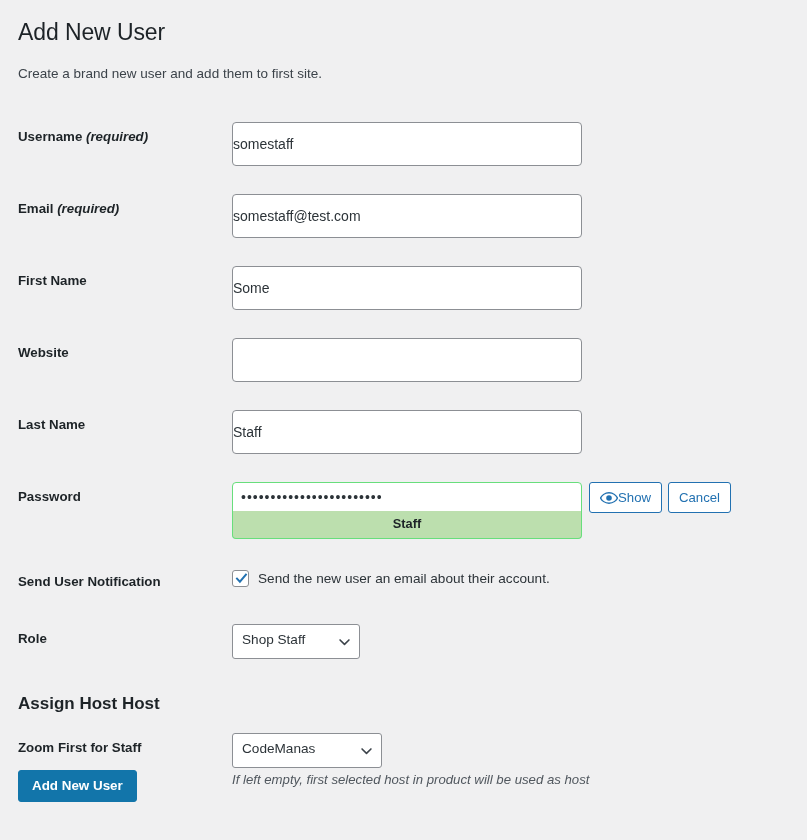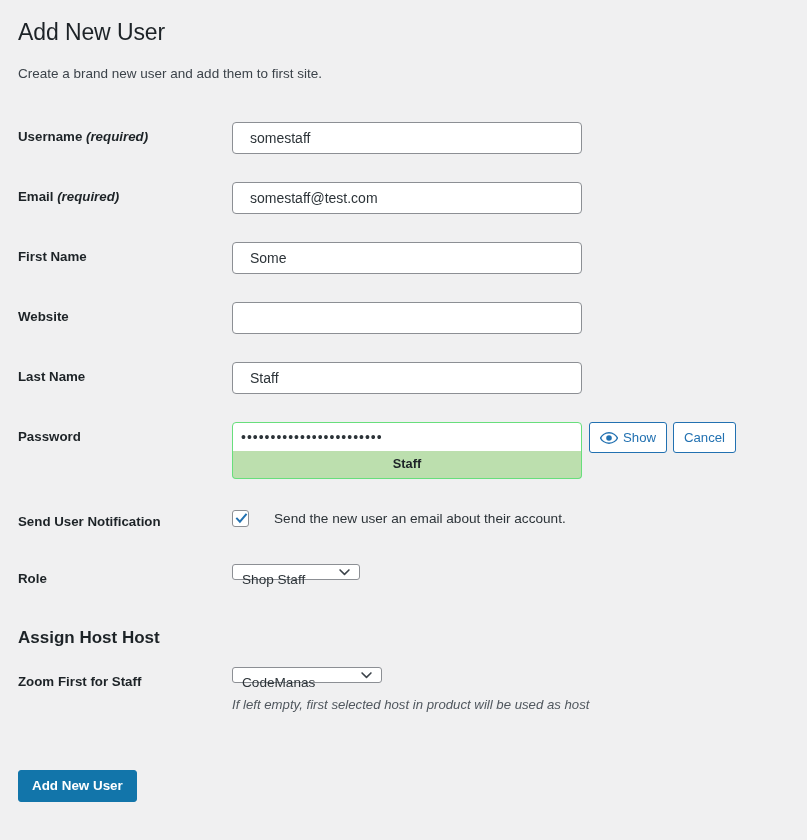--- a/index.html
+++ b/index.html
@@ -73,22 +73,22 @@
     vertical-align: top;
   }
   .req {
     font-weight: bold;
     font-style: italic;
   }
 
   
   .regular-text {
     width: 350px;
-    height: 32px;
-    padding: 0 17px;
+    height: 44px;
+    padding: 0 0;
     font-family: "Liberation Sans", sans-serif;
     font-size: 14px;
     line-height: 30px;
     color: #2c3338;
     background: #fff;
     border: 1px solid #8c8f94;
     border-radius: 4px;
     box-shadow: 0 0 0 transparent;
     outline: none;
     display: block;
@@ -133,21 +133,20 @@
   .pw-buttons {
     display: flex;
     gap: 6px;
     margin-left: 7px;
     padding-top: 0;
   }
   .button-secondary {
     display: inline-flex;
     align-items: center;
     justify-content: center;
-    gap: 5px;
     height: 31px;
     padding: 0 10px;
     font-family: "Liberation Sans", sans-serif;
     font-size: 13.2px;
     line-height: 1;
     color: #2271b1;
     background: #f6f7f7;
     background: #fff;
     border: 1px solid #2271b1;
     border-radius: 3px;
@@ -182,28 +181,27 @@
     position: absolute;
     left: 1px;
     top: 0px;
     width: 15px;
     height: 15px;
   }
   .check-label {
     font-size: 13.6px;
     color: #2c3338;
     cursor: pointer;
-    margin-left: 16px;
   }
 
   
   .wp-select {
     position: relative;
     display: inline-block;
-    height: 16px;
+    height: 35px;
     background: #fff;
     border: 1px solid #8c8f94;
     border-radius: 3px;
     cursor: pointer;
   }
   .wp-select .sel-text {
     display: block;
     padding: 0 34px 0 9px;
     font-size: 13.6px;
     line-height: 29px;

